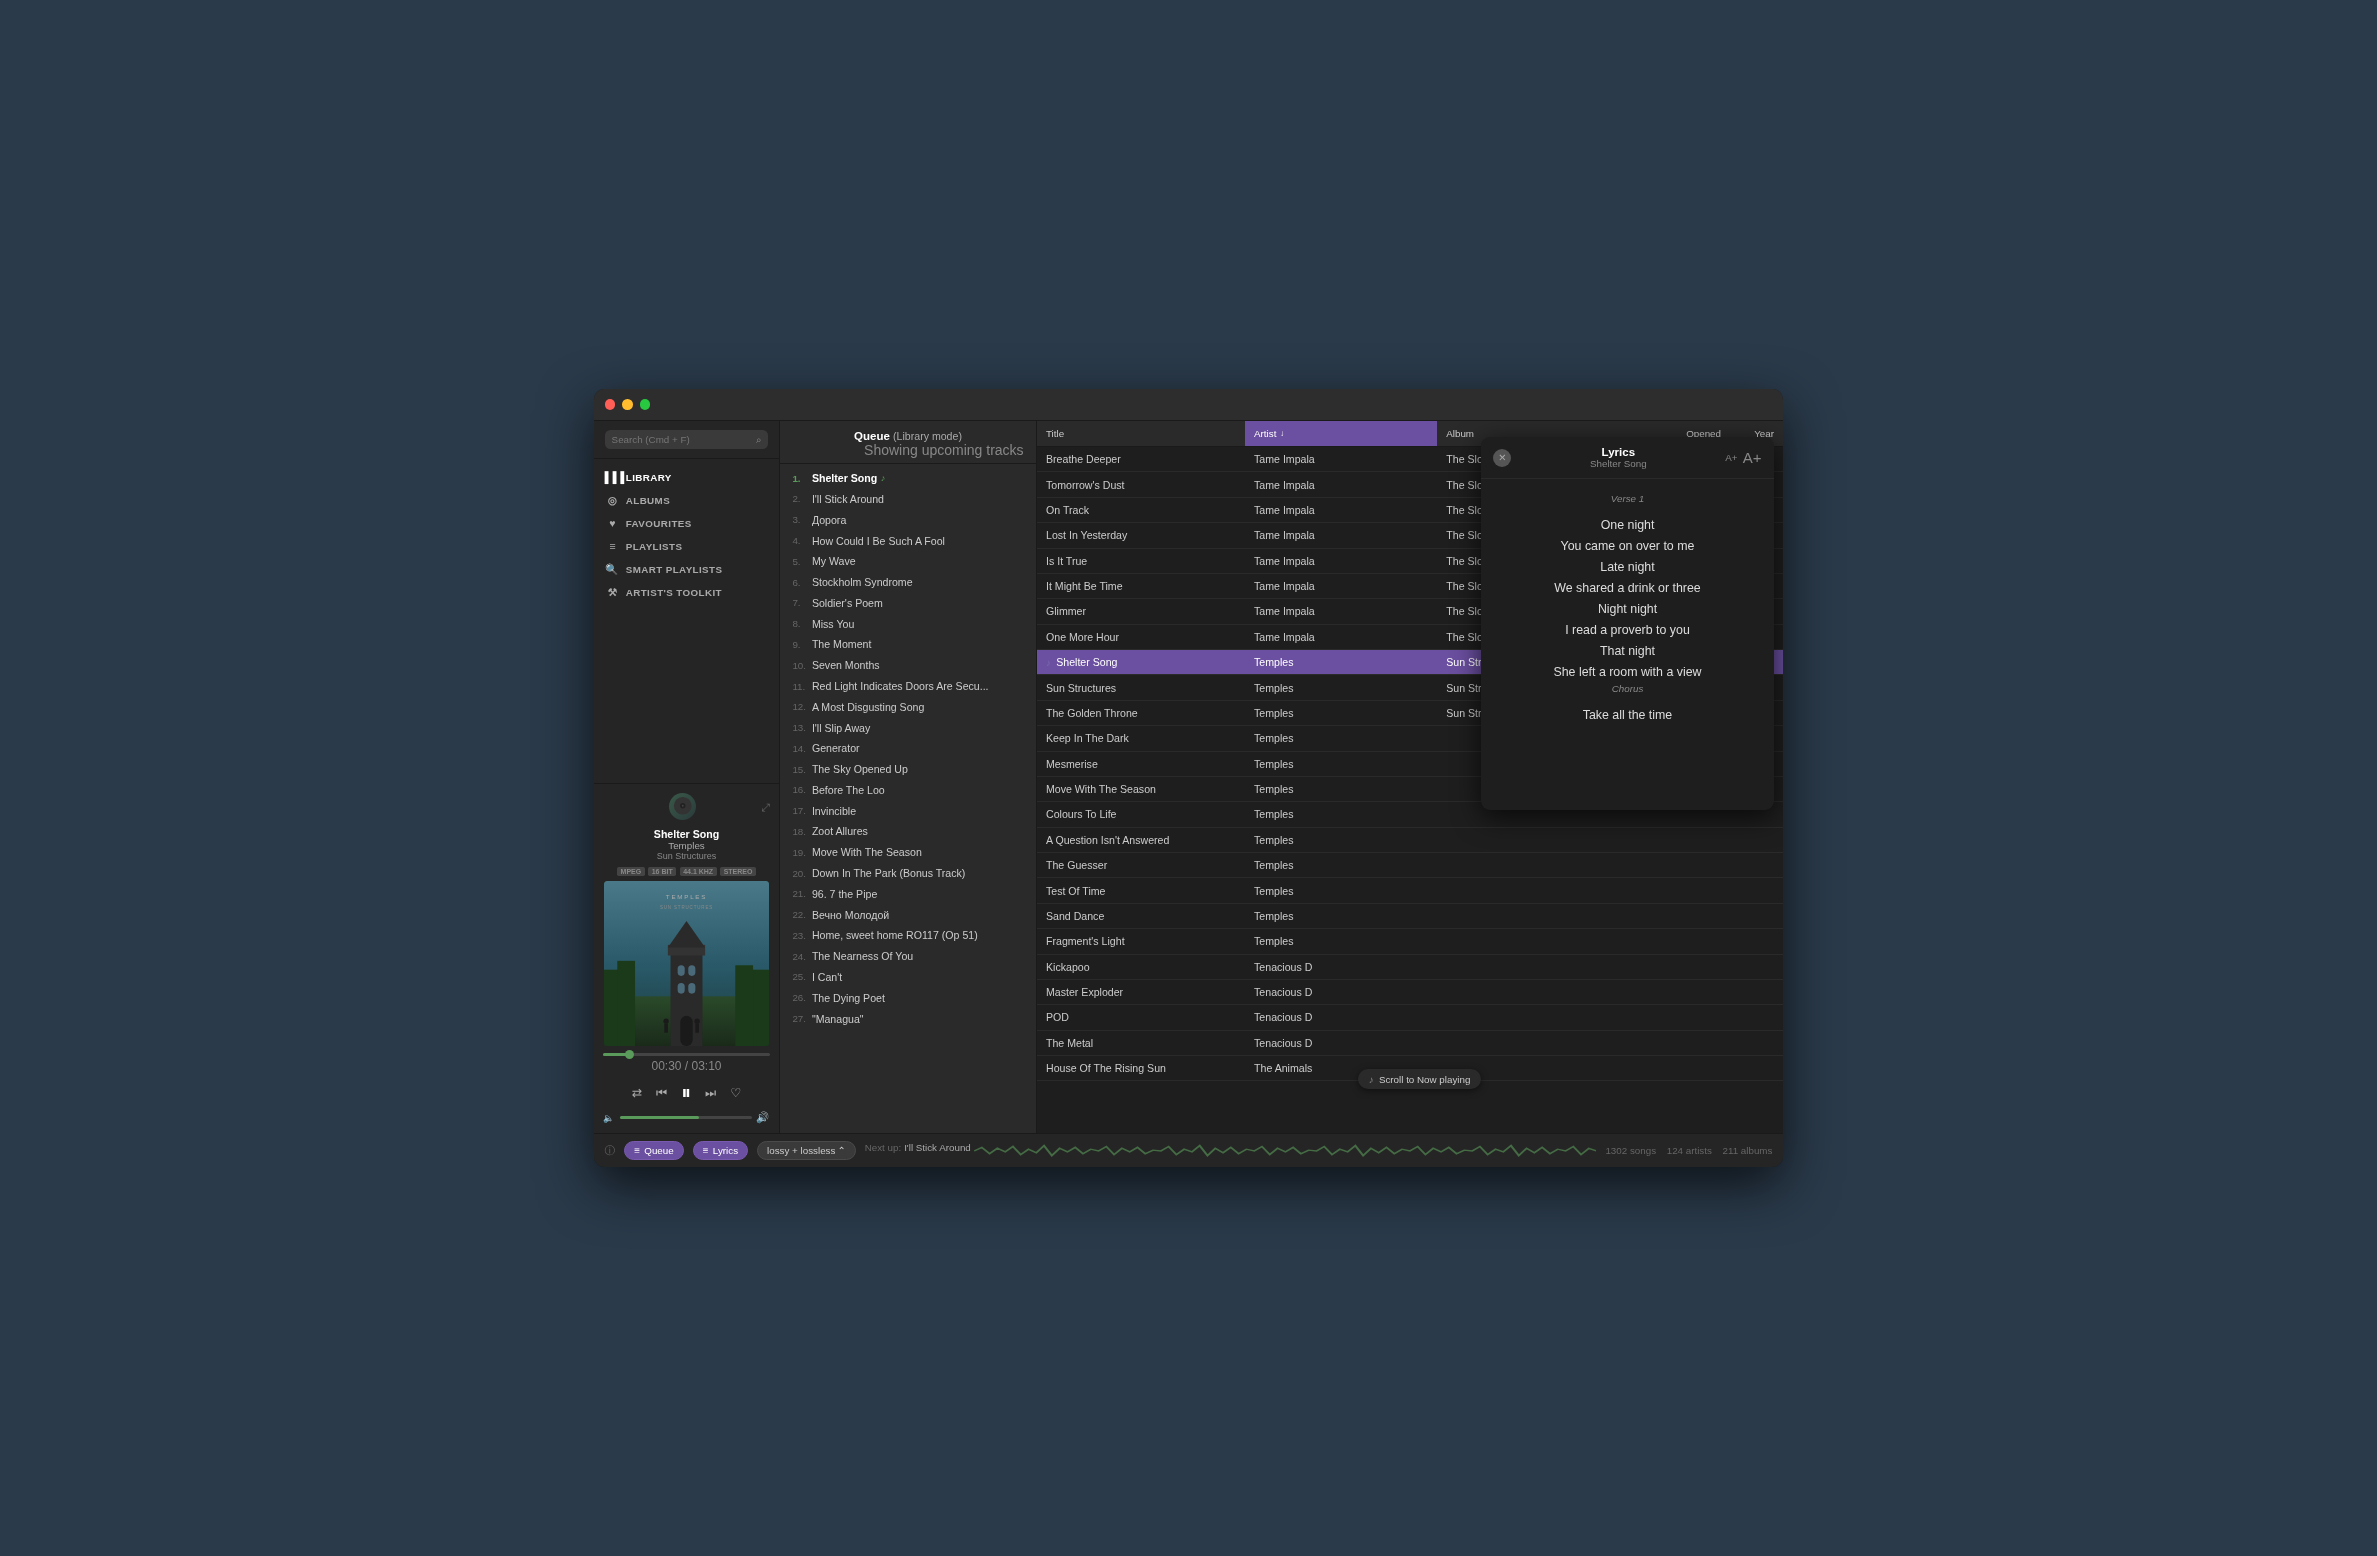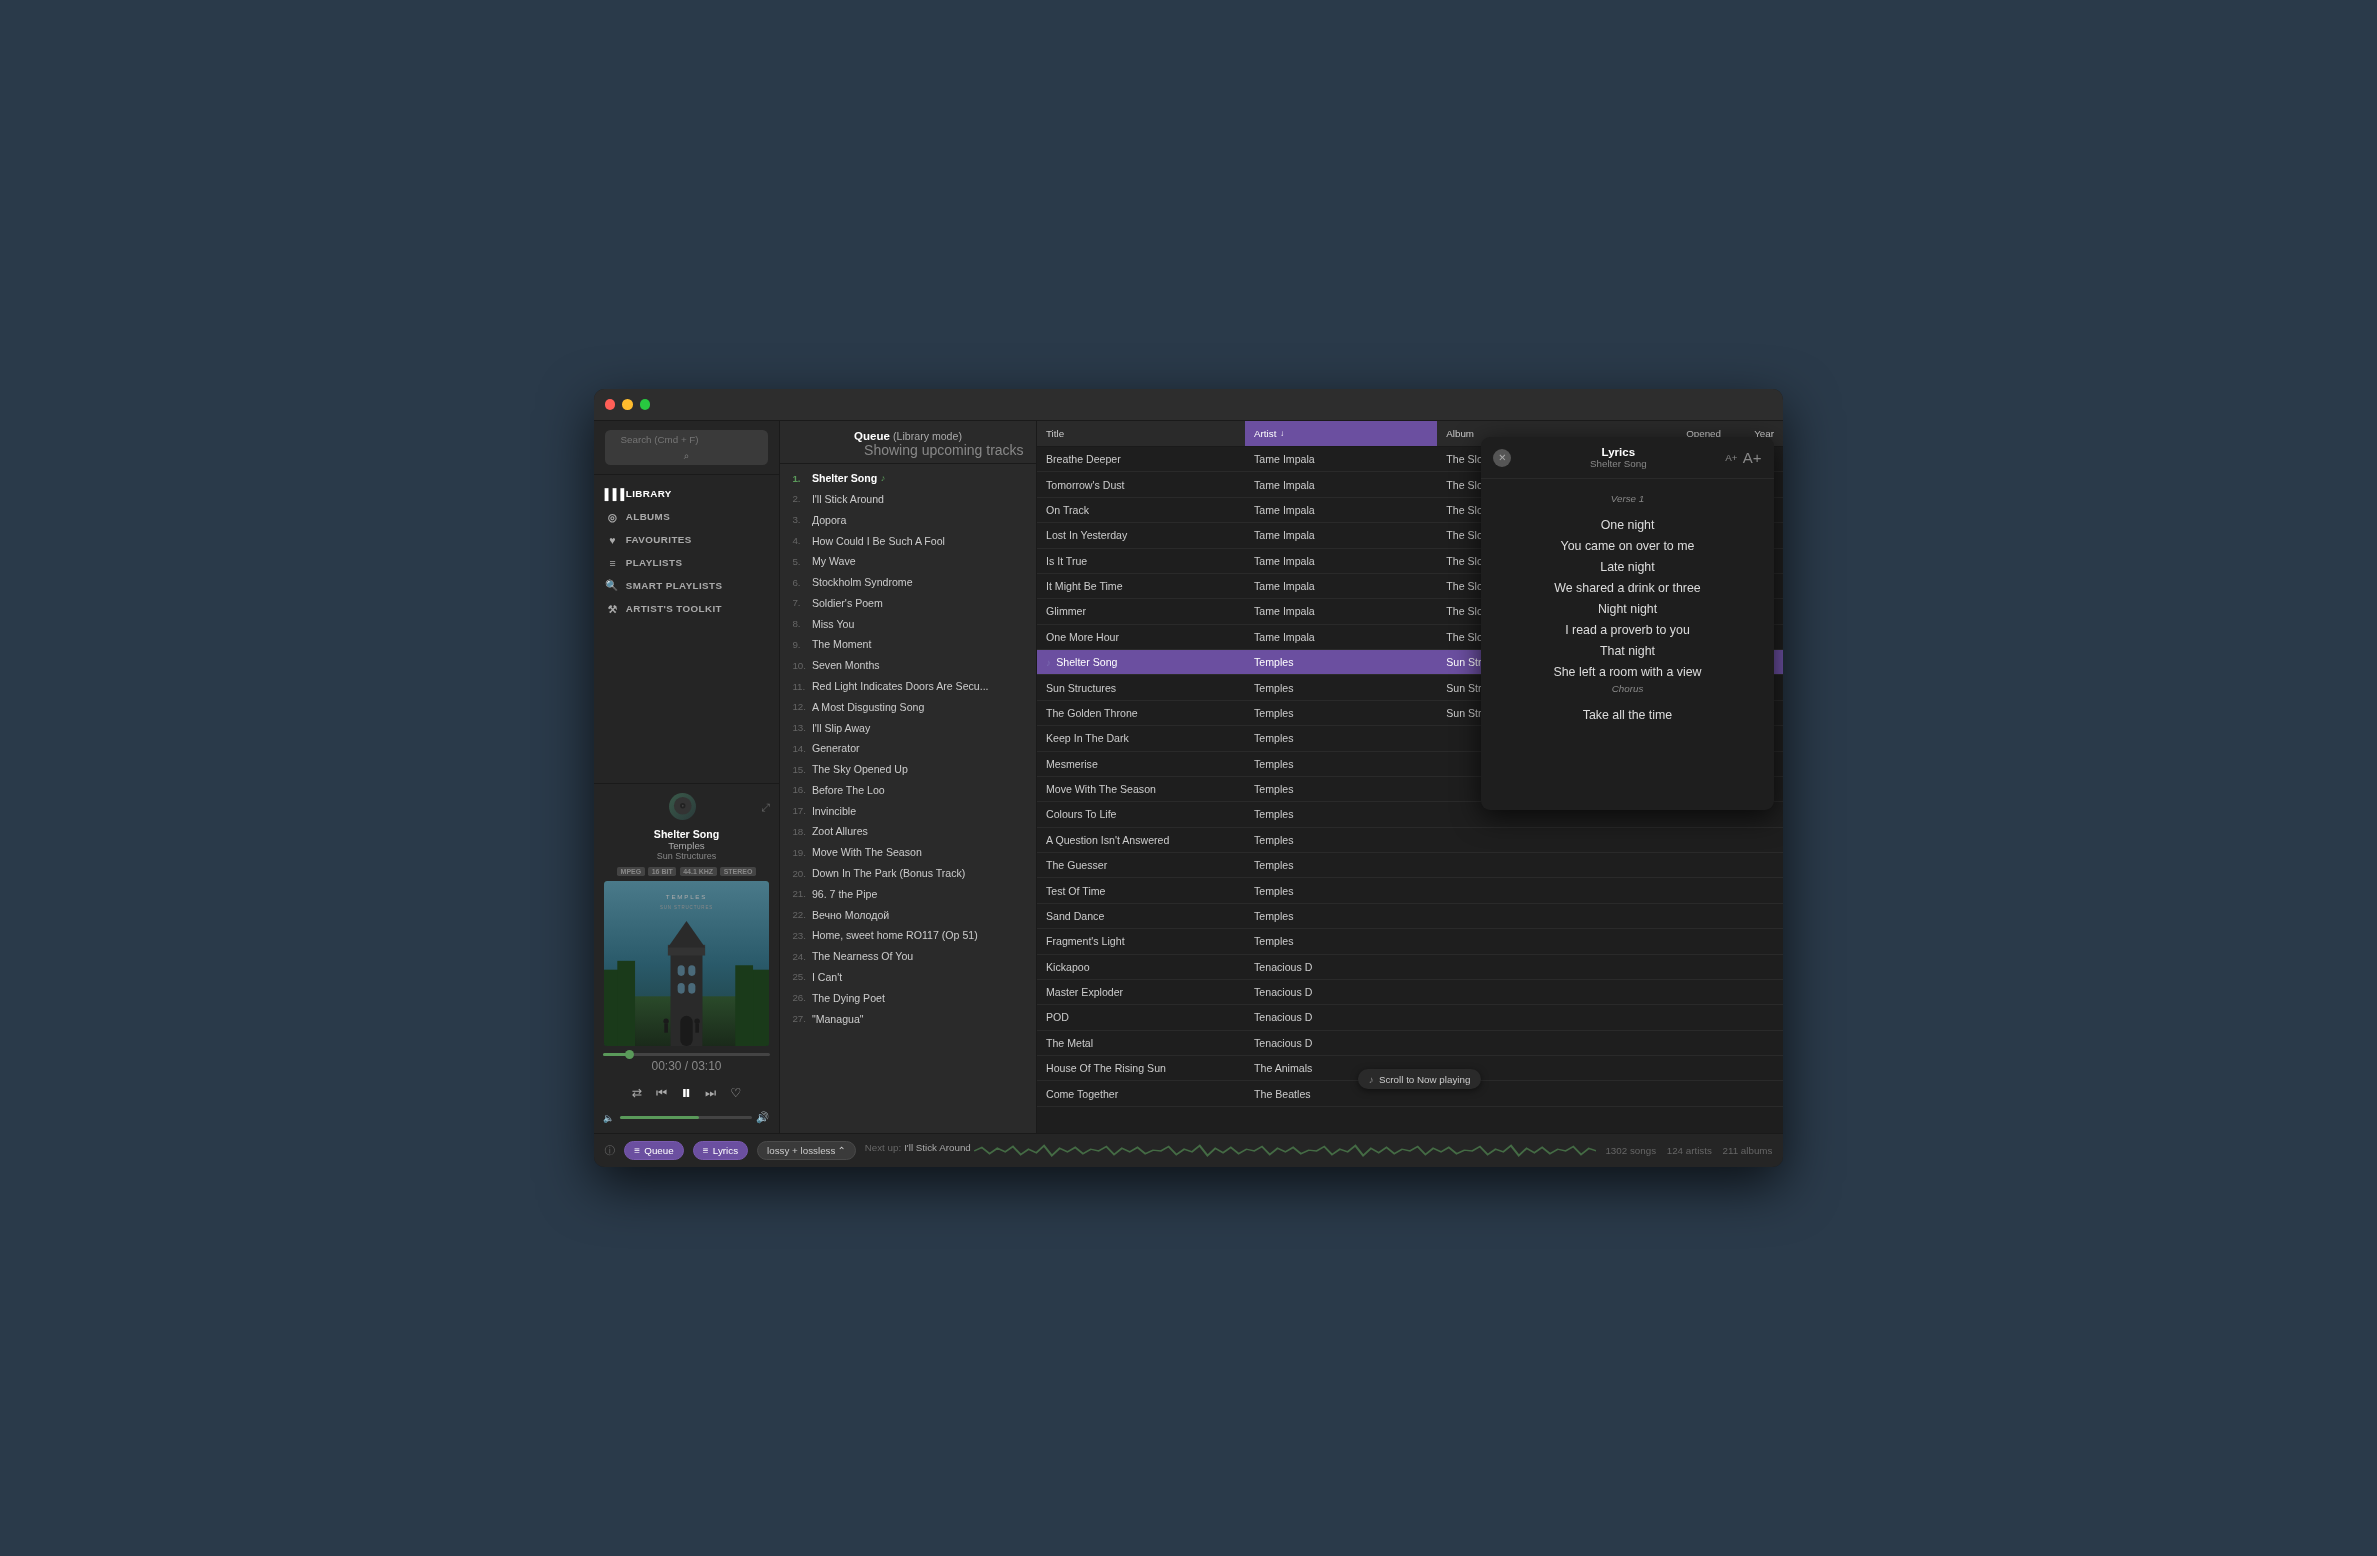--- a/index.html
+++ b/index.html
@@ -62,21 +62,20 @@
       padding: 9px 10.6px;
       border-bottom: 0.9px solid #1a1a1a;
     }
     .search-box {
       display: flex;
       align-items: center;
       background: #3a3a3a;
       border-radius: 5.3px;
       padding: 3.5px 7px;
       gap: 5.3px;
-      flex-direction: column;
     }
     .search-box input {
       background: transparent;
       border: none;
       outline: none;
       color: #888;
       font-size: 9.8px;
       flex: 1;
     }
     .search-icon-svg {
@@ -1116,30 +1115,20 @@
     <div class="cell album"></div>
     <div class="cell track"></div>
     <div class="cell year"></div>
   </div>
           <div class="table-row">
     <div class="cell title">
 
       <span>House Of The Rising Sun</span>
     </div>
     <div class="cell artist">The Animals</div>
-    <div class="cell album"></div>
-    <div class="cell track"></div>
-    <div class="cell year"></div>
-  </div>
-          <div class="table-row">
-    <div class="cell title">
-
-      <span>Come Together</span>
-    </div>
-    <div class="cell artist">The Beatles</div>
     <div class="cell album"></div>
     <div class="cell track"></div>
     <div class="cell year"></div>
   </div>
         </div>
 
       <div class="scroll-now-playing">
         <span class="scroll-icon">♪</span>
         <span>Scroll to Now playing</span>
       </div>

